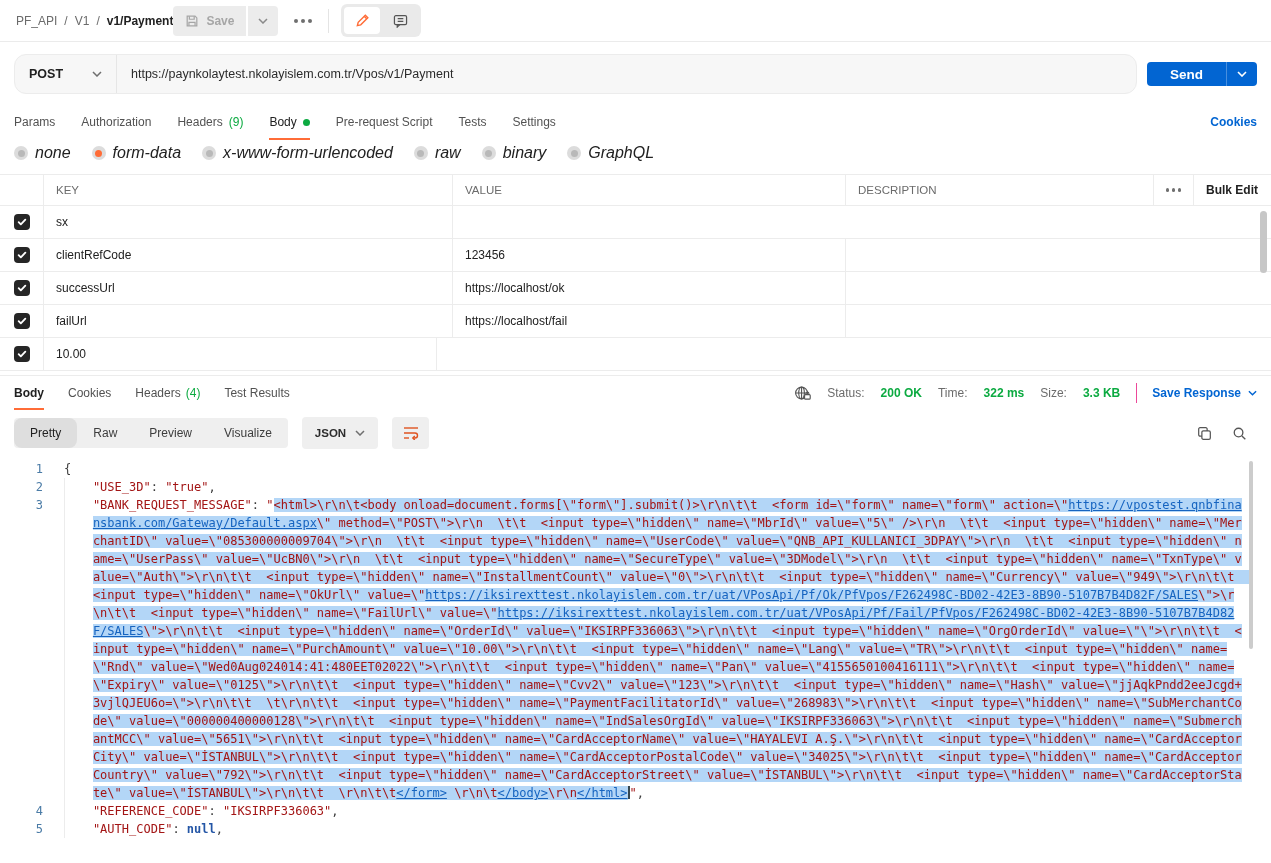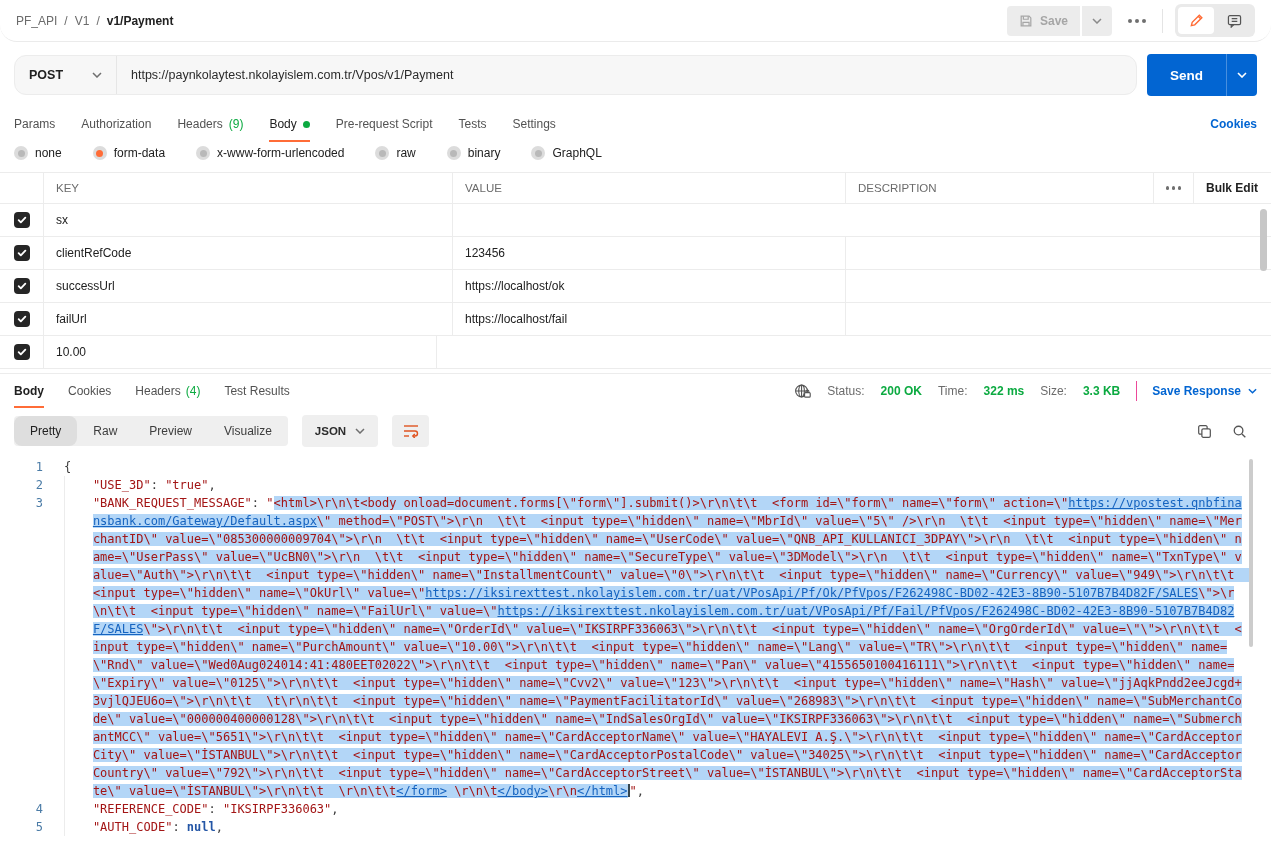--- a/index.html
+++ b/index.html
@@ -2,22 +2,22 @@
 <html><head>
 <meta charset="utf-8">
 <style>
   * { margin:0; padding:0; box-sizing:border-box; }
   html,body { width:1271px; height:863px; overflow:hidden; background:#fff;
     font-family:"Liberation Sans", sans-serif; color:#212121; }
   button { font-family:inherit; cursor:pointer; }
   .app { display:flex; flex-direction:column; height:100%; position:relative; }
 
   
-  .topbar { height:42px; flex:none; display:flex; align-items:center; justify-content:space-between;
-    padding:9px 16px; border-bottom:1px solid #ebebeb;border-radius:17px; }
+  .topbar { height:42px; flex:none; display:flex; align-items:center; 
+    padding:9px 16px; border-bottom:1px solid #ebebeb; }
   .breadcrumb { display:flex; align-items:center; gap:7px; font-size:12px; color:#6b6b6b; }
   .breadcrumb .current { color:#212121; font-weight:700; }
   .crumb { cursor:pointer; }
   .top-actions { display:flex; align-items:center; gap:12px; }
   .save-group { display:flex; gap:2px; }
   .save-btn { display:flex; align-items:center; gap:7px; background:#ececec; border:none;
     border-radius:4px 0 0 4px; height:30px; padding:0 12px; color:#a6a6a6; font-size:12px; font-weight:600; }
   .save-caret { background:#ececec; border:none; border-radius:0 4px 4px 0; height:30px; width:30px;
     color:#8a8a8a; display:flex; align-items:center; justify-content:center; }
   .more-btn { background:none; border:none; display:flex; gap:3px; padding:8px 4px; }
@@ -31,37 +31,37 @@
   
   .url-row { flex:none; display:flex; align-items:center; gap:10px; padding:12px 14px 10px; }
   .url-bar { flex:1; display:flex; align-items:stretch; height:40px; background:#f7f7f7;
     border:1px solid #ececec; border-radius:12px; overflow:hidden; }
   .method-btn { display:flex; align-items:center; justify-content:space-between; width:102px; flex:none;
     padding:0 14px; background:transparent; border:none; border-right:1px solid #e6e6e6;
     font-weight:700; font-size:12.5px; color:#212121; }
   .method-btn .chev { color:#6f6f6f; }
   .url-text { flex:1; display:flex; align-items:center; padding:0 14px; font-size:12.5px; color:#2b2b2b;
     white-space:nowrap; overflow:hidden; cursor:text; }
-  .send-group { display:flex; height:42px; flex:none; }
+  .send-group { display:flex; height:24px; flex:none; }
   .send-main { background:#0265d2; color:#fff; font-weight:700; font-size:13.5px; border:none;
     border-radius:4px 0 0 4px; padding:0 23px; }
   .send-caret { background:#0265d2; border:none; border-left:1px solid rgba(255,255,255,.28);
     border-radius:0 4px 4px 0; width:31px; color:#fff; display:flex; align-items:center; justify-content:center; }
 
   
   .req-tabs { flex:none; display:flex; align-items:center; padding:0 14px; height:36px; font-size:12px; color:#525252; }
   .tab { position:relative; height:36px; display:flex; align-items:center; gap:6px; margin-right:26px; cursor:pointer; }
   .tab.active { color:#212121; }
   .tab.active::after { content:""; position:absolute; left:0; right:0; bottom:0; height:2px; background:#ff6c37; }
   .tab-count { color:#0caa41; }
   .tab-dot { width:7px; height:7px; border-radius:50%; background:#0caa41; }
   .cookies-link { margin-left:auto; color:#0265d2; font-weight:600; cursor:pointer; }
 
   
-  .modes { flex:none; display:flex; align-items:center; gap:31px; padding:4px 14px 12px; font-size:12px; color:#212121; }
+  .modes { flex:none; display:flex; align-items:center; gap:21px; padding:4px 14px 12px; font-size:16px; color:#212121;font-style:italic; }
   .mode { display:flex; align-items:center; gap:7px; cursor:pointer; }
   .radio { width:14px; height:14px; border-radius:50%; background:#dcdcdc; position:relative; flex:none; }
   .radio::after { content:""; position:absolute; inset:3.5px; border-radius:50%; background:#b9b9b9; }
   .radio.selected::after { background:#ff6c37; }
 
   
   .ftable { flex:none; border-top:1px solid #ececec; font-size:12px; position:relative; }
   .thead, .trow { display:flex; border-bottom:1px solid #ececec; }
   .thead { height:31px; color:#6b6b6b; font-size:11.5px; }
   .trow { height:33px; }

